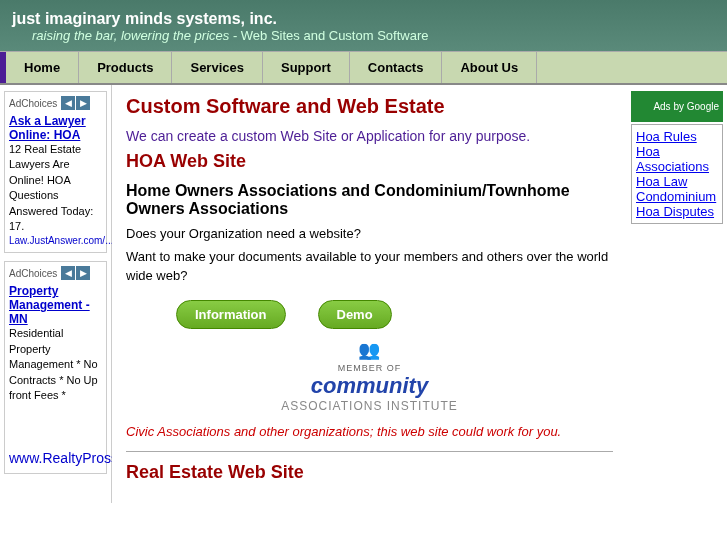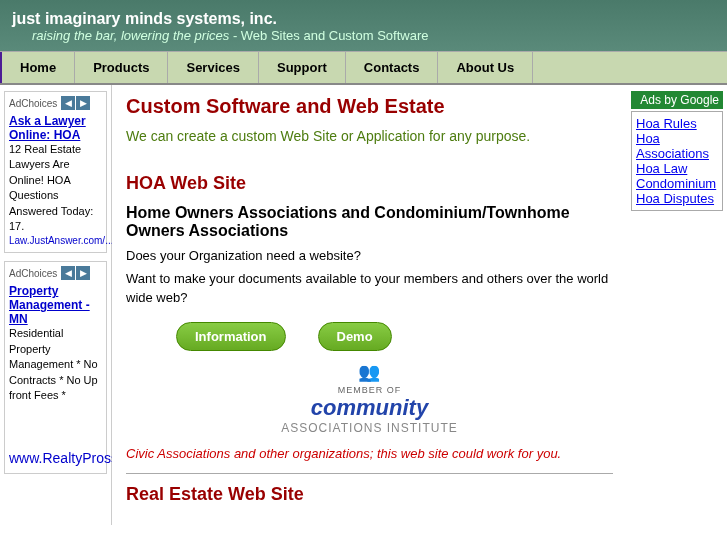--- a/index.html
+++ b/index.html
@@ -34,21 +34,21 @@
     #nav .nav-item {
       padding: 8px 18px;
       font-size: 13px;
       font-weight: bold;
       color: #000;
       cursor: pointer;
       border-right: 1px solid #aaa;
       display: flex;
       align-items: center;
     }
-    #nav .nav-item:first-child { border-left: 2px solid #4c1d95; }
+    #nav .nav-item:first-child { border-left: 6px solid #4c1d95; }
 
     
     #main {
       display: flex;
     }
 
     
     #sidebar {
       width: 112px;
       min-width: 112px;
@@ -100,22 +100,22 @@
     }
 
     #content h1.main-title {
       font-size: 20px;
       color: #990000;
       font-weight: bold;
       margin-bottom: 10px;
     }
     #content .subtitle {
       font-size: 14px;
-      color: #4d7c0f;
-      margin-bottom: 29px;
+      color: #4c1d95;
+      margin-bottom: 7px;
     }
     #content h2.section-title {
       font-size: 18px;
       color: #990000;
       font-weight: bold;
       margin-bottom: 10px;
     }
     #content h3.sub-section {
       font-size: 16px;
       font-weight: bold;
@@ -198,23 +198,23 @@
 
     
     #right-ads {
       width: 100px;
       min-width: 100px;
       padding: 6px 4px;
     }
     .google-ads-box {
       background: #228833;
       color: #fff;
-      font-size: 12px;
+      font-size: 10px;
       text-align: right;
-      padding: 2px 4px;
+      padding: 10px 4px;
       margin-bottom: 2px;
     }
     .ad-link-box {
       border: 1px solid #aaa;
       padding: 4px;
       background: #fff;
     }
   </style>
 </head>
 <body>

